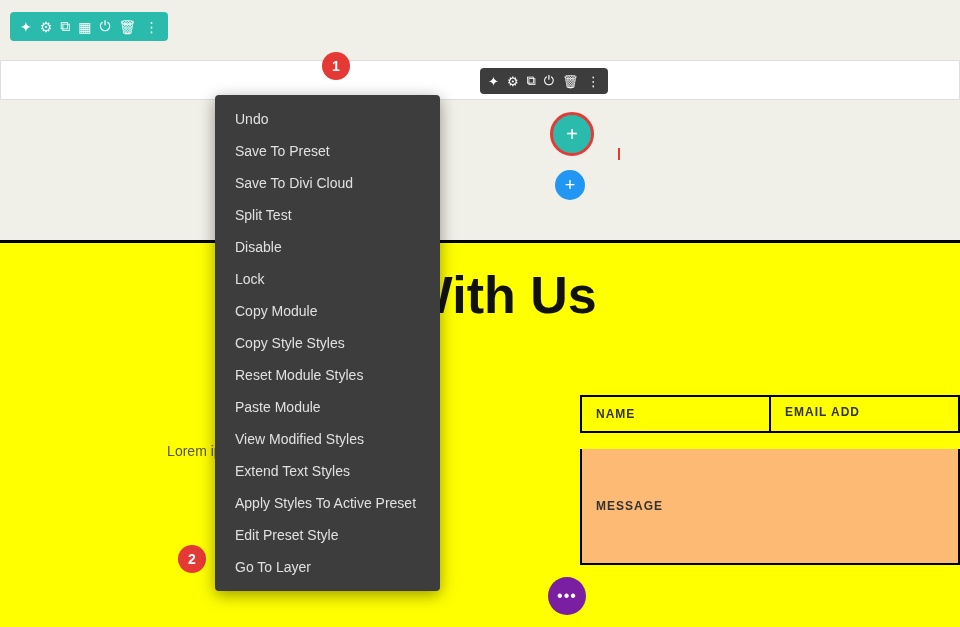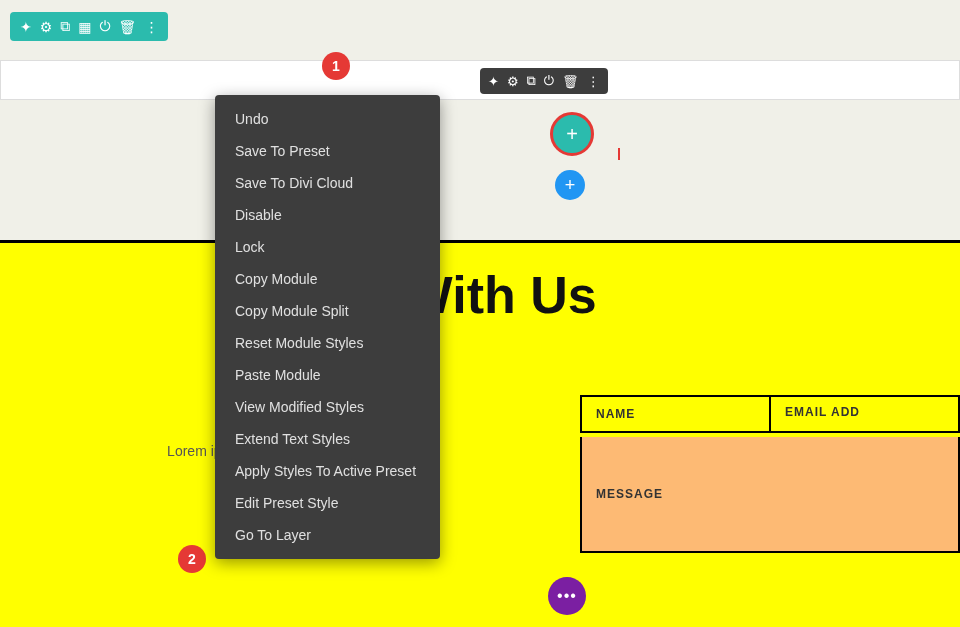--- a/index.html
+++ b/index.html
@@ -214,21 +214,21 @@
     .form-area {
       position: absolute;
       top: 395px;
       right: 0;
       width: 380px;
       z-index: 10;
     }
     .form-row {
       display: flex;
       gap: 0;
-      margin-bottom: 4px;
+      margin-bottom: 16px;
     }
     .form-field {
       flex: 1;
       border: 2px solid #000;
       padding: 10px 14px;
       background: #ffff00;
       font-size: 12px;
       font-weight: bold;
       color: #333;
       letter-spacing: 1px;
@@ -336,24 +336,25 @@
   </div>
   <div class="form-message">
     <span>MESSAGE</span>
   </div>
 </div>
 
 <div class="context-menu">
   <div class="context-menu-item">Undo</div>
   <div class="context-menu-item">Save To Preset</div>
   <div class="context-menu-item">Save To Divi Cloud</div>
+  <div class="context-menu-item">Split Test</div>
   <div class="context-menu-item">Disable</div>
   <div class="context-menu-item">Lock</div>
   <div class="context-menu-item">Copy Module</div>
-  <div class="context-menu-item">Copy Module Split</div>
+  <div class="context-menu-item">Copy Style Styles</div>
   <div class="context-menu-item">Reset Module Styles</div>
   <div class="context-menu-item">Paste Module</div>
   <div class="context-menu-item">View Modified Styles</div>
   <div class="context-menu-item">Extend Text Styles</div>
   <div class="context-menu-item">Apply Styles To Active Preset</div>
   <div class="context-menu-item">Edit Preset Style</div>
   <div class="context-menu-item">Go To Layer</div>
 </div>
 
 <div class="badge-2">

